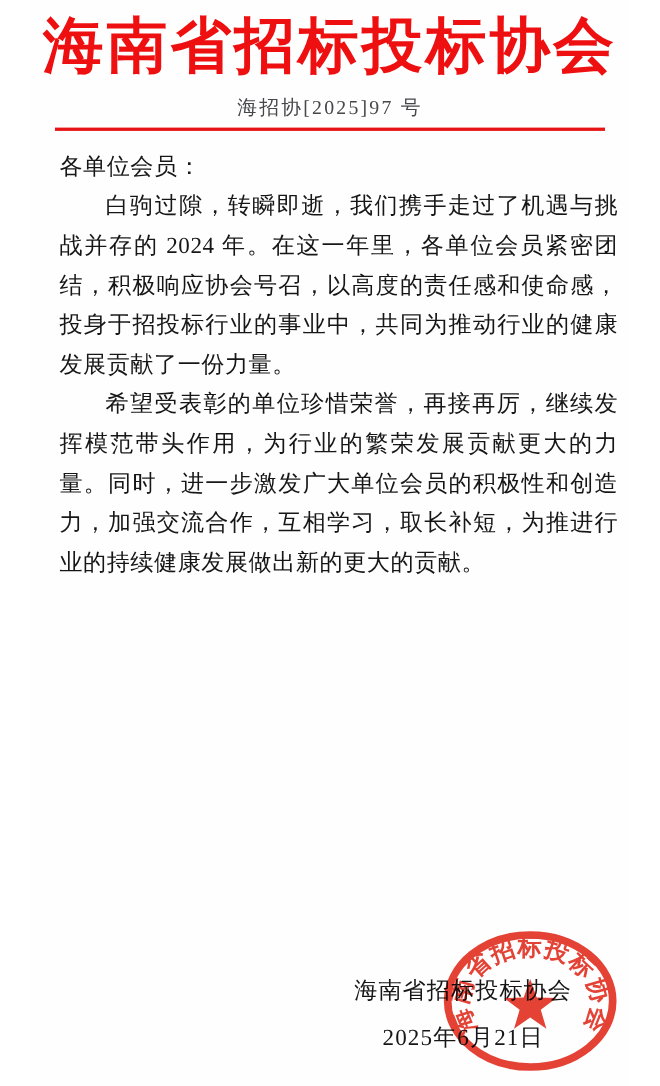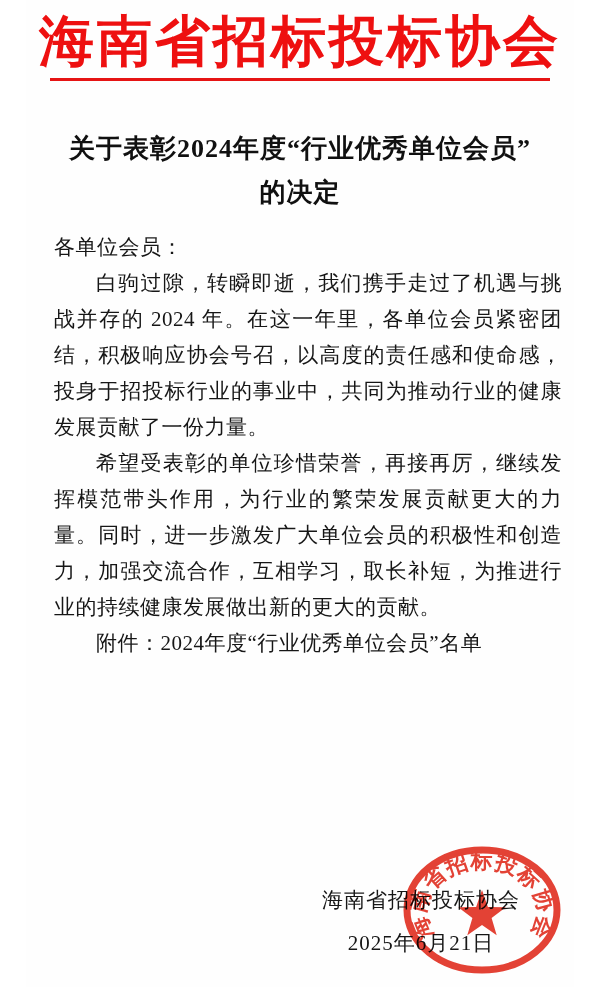--- a/index.html
+++ b/index.html
@@ -64,33 +64,29 @@
     font-weight:bold;
   }
 </style>
 </head>
 <body>
 
 <div class="page">
 
   <h1 class="org-title">海南省招标投标协会</h1>
 
+  <div class="doc-number">海招协[2025]97 号</div>
 
   <div class="red-rule"></div>
 
-  <h2 class="doc-title">
-    <span>关于表彰2024年度“行业优秀单位会员”</span><br>
-    <span>的决定</span>
-  </h2>
 
   <div class="body-text">
     <p>各单位会员：</p>
     <p class="indent">白驹过隙，转瞬即逝，我们携手走过了机遇与挑战并存的 2024 年。在这一年里，各单位会员紧密团结，积极响应协会号召，以高度的责任感和使命感，投身于招投标行业的事业中，共同为推动行业的健康发展贡献了一份力量。</p>
     <p class="indent">希望受表彰的单位珍惜荣誉，再接再厉，继续发挥模范带头作用，为行业的繁荣发展贡献更大的力量。同时，进一步激发广大单位会员的积极性和创造力，加强交流合作，互相学习，取长补短，为推进行业的持续健康发展做出新的更大的贡献。</p>
-    <p class="indent">附件：2024年度“行业优秀单位会员”名单</p>
   </div>
 
   <div class="signature">
     <div>海南省招标投标协会</div>
     <div class="date-line">2025年6月21日</div>
   </div>
 
   <svg class="seal" viewBox="0 0 160 130" aria-hidden="true">
     <ellipse cx="80" cy="65" rx="75" ry="60" fill="none" stroke="#e23325" stroke-width="7"></ellipse>
     <polygon points="80,45 85.9,61.9 103.8,62.3 89.6,73 94.7,90.2 80,80 65.3,90.2 70.4,73 56.2,62.3 74.1,61.9" fill="#e23325"></polygon>

